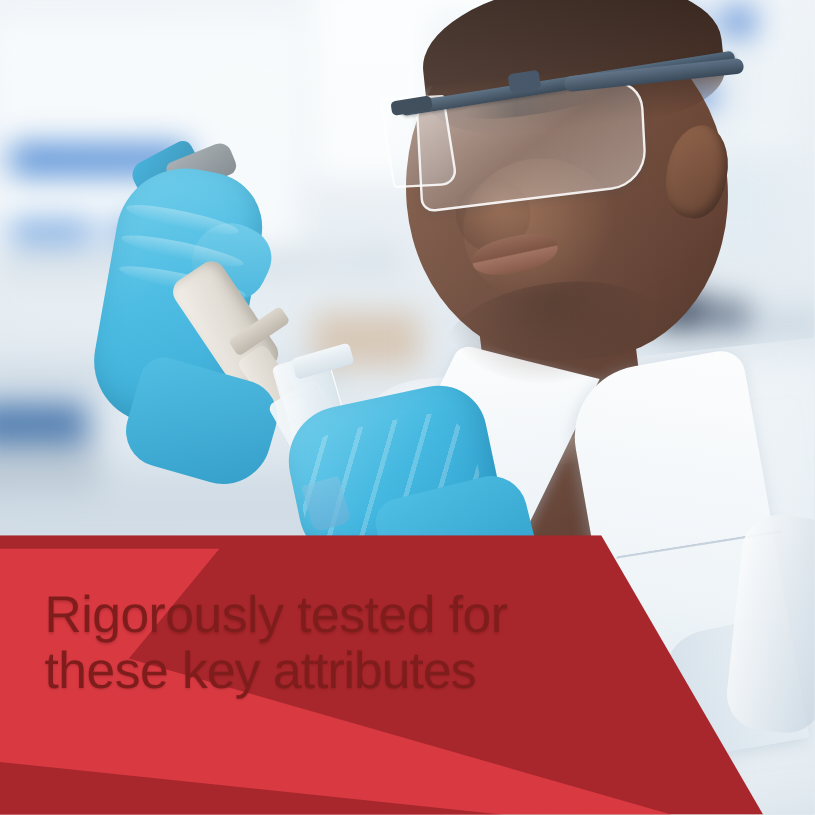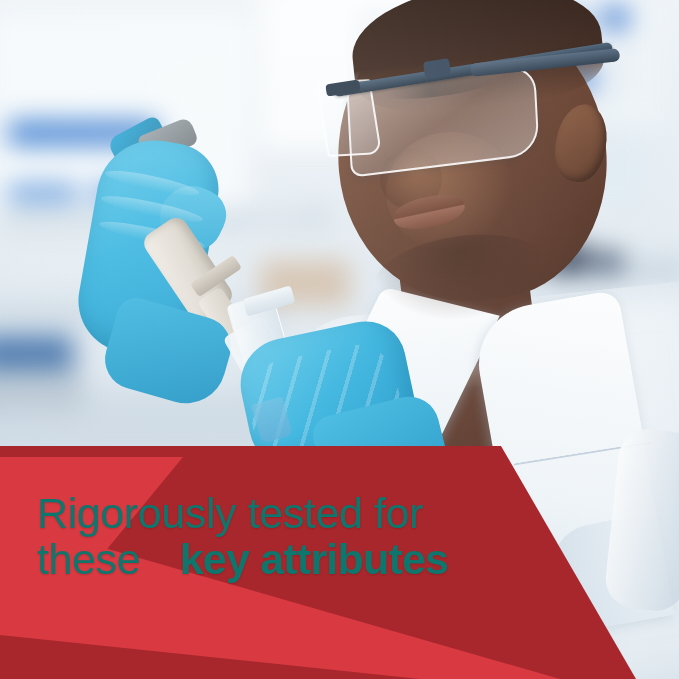--- a/index.html
+++ b/index.html
@@ -498,32 +498,32 @@
     position: absolute;
     inset: 0;
     background: var(--red-dark);
     clip-path: polygon(0 195px, 420px 239px, 0 239px);
   }
 
   .banner-text {
     position: absolute;
     left: 37px; top: 0;
     width: 520px;
-    color: #0f766e;
+    color: #7f1d1d;
   }
   .headline {
     font-size: 43px;
     line-height: 46px;
     font-weight: 400;
     letter-spacing: -0.4px;
     margin: 0;
     padding-top: 50px;
     text-shadow: 0 1px 2px rgba(90,10,14,.25);
   }
-  .headline .bold { font-weight: 700; letter-spacing: -0.8px; margin-left: 28px; }
+  .headline .bold { font-weight: 400; letter-spacing: -0.8px; }
   .subline {
     font-size: 29px;
     line-height: 32px;
     font-weight: 400;
     letter-spacing: -0.2px;
     margin: 0;
     padding-top: 22px;
     text-shadow: 0 1px 2px rgba(90,10,14,.25);
   }
 </style>

